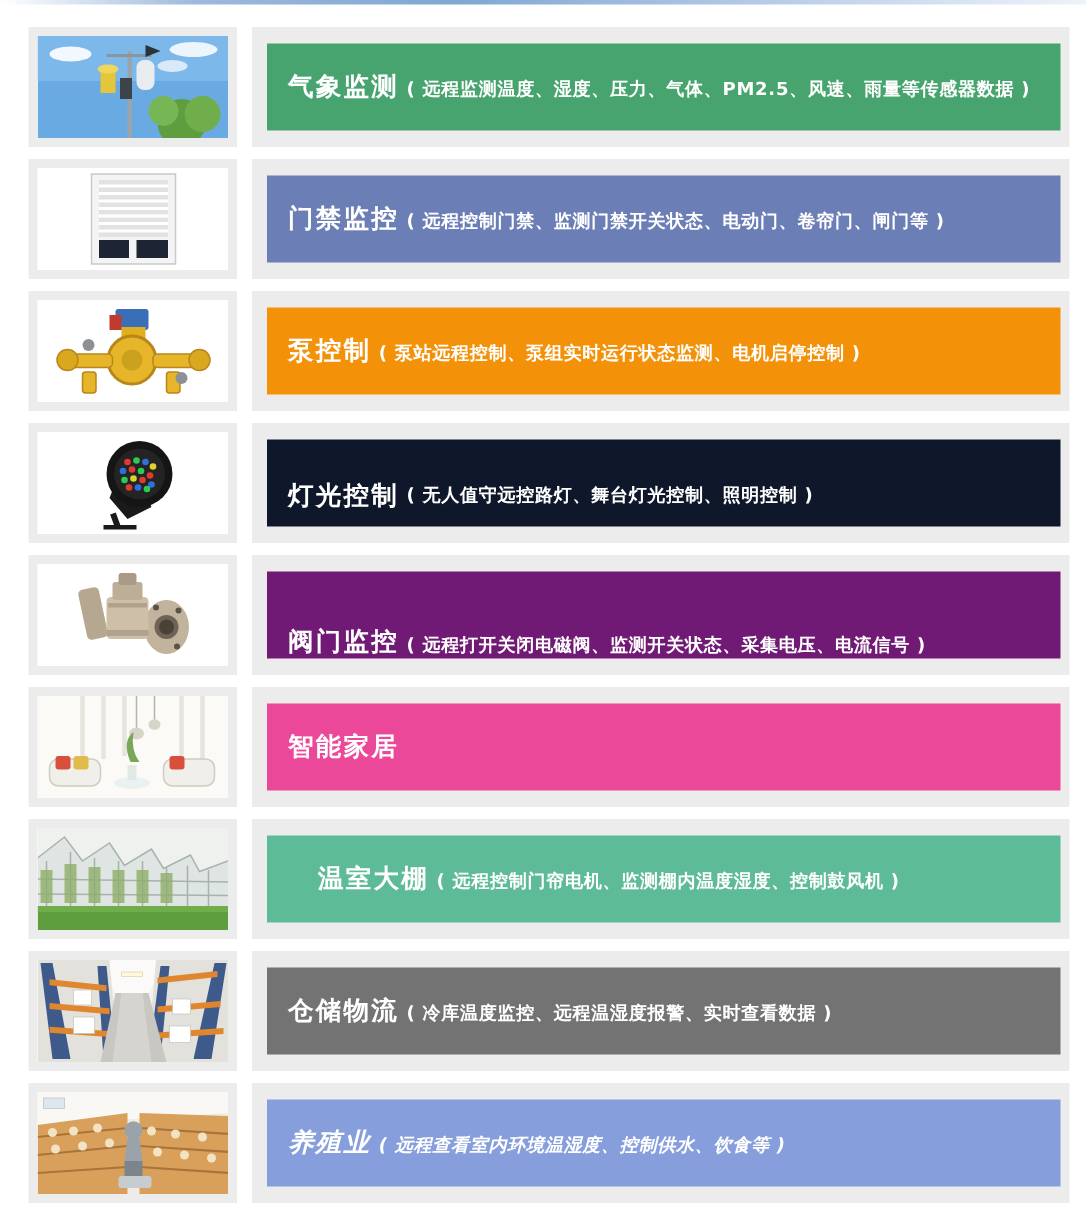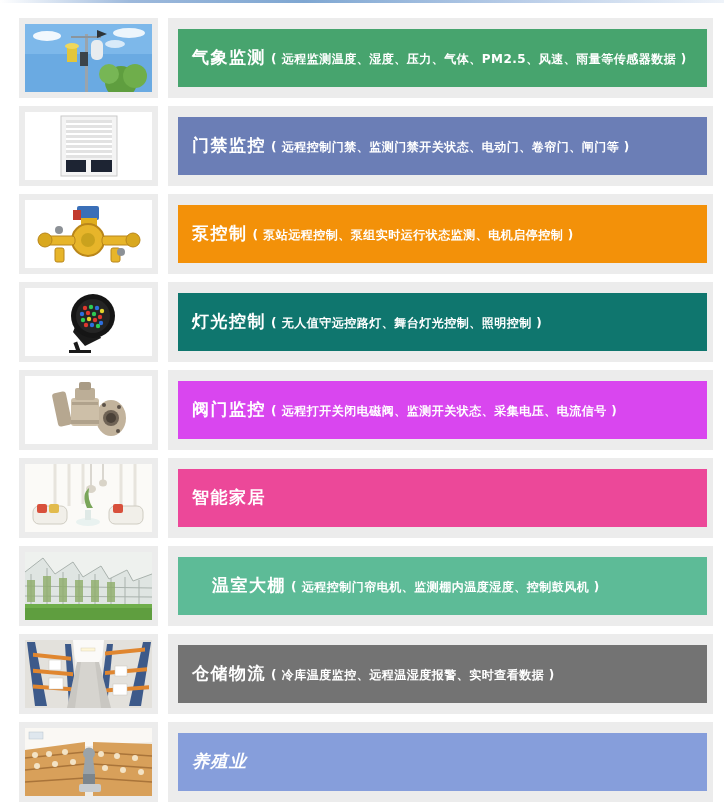--- a/index.html
+++ b/index.html
@@ -153,21 +153,21 @@
               <circle cx="61" cy="37" r="2.2" fill="#e0392e"></circle>
                 <circle cx="67" cy="37" r="2.2" fill="#2e6fe0"></circle>
                 <circle cx="73" cy="38" r="2.2" fill="#2ecb54"></circle>
             </g>
             <rect x="50" y="54" width="4" height="10" fill="#1a1a1a" transform="rotate(-20 52 59)"></rect>
             <rect x="44" y="62" width="22" height="3" fill="#1a1a1a"></rect>
           </svg>
         </div>
       </div>
       <div class="info-card">
-        <div class="banner" style="background-color: #0f766e;">
+        <div class="banner" style="background-color: #0f172a; align-items: center;">
           <span class="title">灯光控制</span>
           <span class="desc">( 无人值守远控路灯、舞台灯光控制、照明控制 )</span>
         </div>
       </div>
     </div>
 
     <div class="row">
       <div class="photo-card">
         <div class="photo">
           <svg width="127" height="68" viewBox="0 0 127 68">
@@ -181,21 +181,21 @@
             <circle cx="93" cy="55" r="2" fill="#5c5248"></circle>
             <rect x="46" y="22" width="28" height="28" rx="3" fill="#cdbfa8"></rect>
             <rect x="50" y="12" width="20" height="12" rx="2" fill="#bcae97"></rect>
             <rect x="54" y="6" width="12" height="8" rx="2" fill="#a99b85"></rect>
             <rect x="47" y="26" width="26" height="3" fill="#b0a28c"></rect>
             <rect x="46" y="44" width="28" height="4" fill="#b0a28c"></rect>
           </svg>
         </div>
       </div>
       <div class="info-card">
-        <div class="banner" style="background-color: #d946ef;">
+        <div class="banner" style="background-color: #701a75; align-items: flex-end;">
           <span class="title">阀门监控</span>
           <span class="desc">( 远程打开关闭电磁阀、监测开关状态、采集电压、电流信号 )</span>
         </div>
       </div>
     </div>
 
     <div class="row">
       <div class="photo-card">
         <div class="photo">
           <svg width="127" height="68" viewBox="0 0 127 68">
@@ -344,18 +344,19 @@
             <rect x="4" y="4" width="14" height="7" fill="#dfe7ee" stroke="#b6c2cc" stroke-width="0.5"></rect>
             <path d="M60 30 a6 6 0 1 1 8 0 l2 16 -12 0 z" fill="#9aa3a9"></path>
             <rect x="58" y="46" width="12" height="16" fill="#7c858c"></rect>
             <rect x="54" y="56" width="22" height="8" rx="2" fill="#c7ccd0"></rect>
           </svg>
         </div>
       </div>
       <div class="info-card">
         <div class="banner" style="background-color: rgb(134, 158, 219); font-style: italic;">
           <span class="title">养殖业</span>
+          <span class="desc">( 远程查看室内环境温湿度、控制供水、饮食等 )</span>
         </div>
       </div>
     </div>
 
   </div>
 </div>
 
 </body></html>

